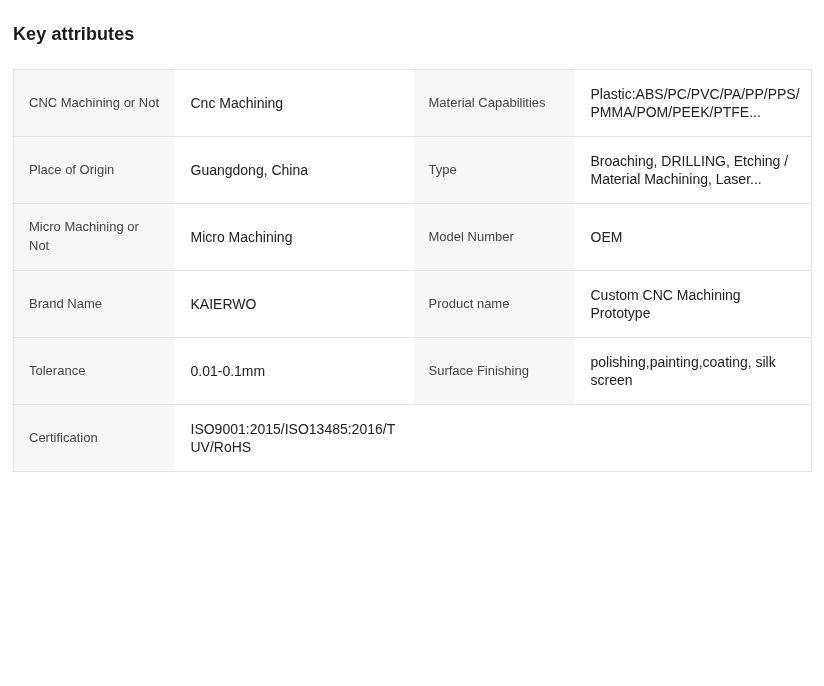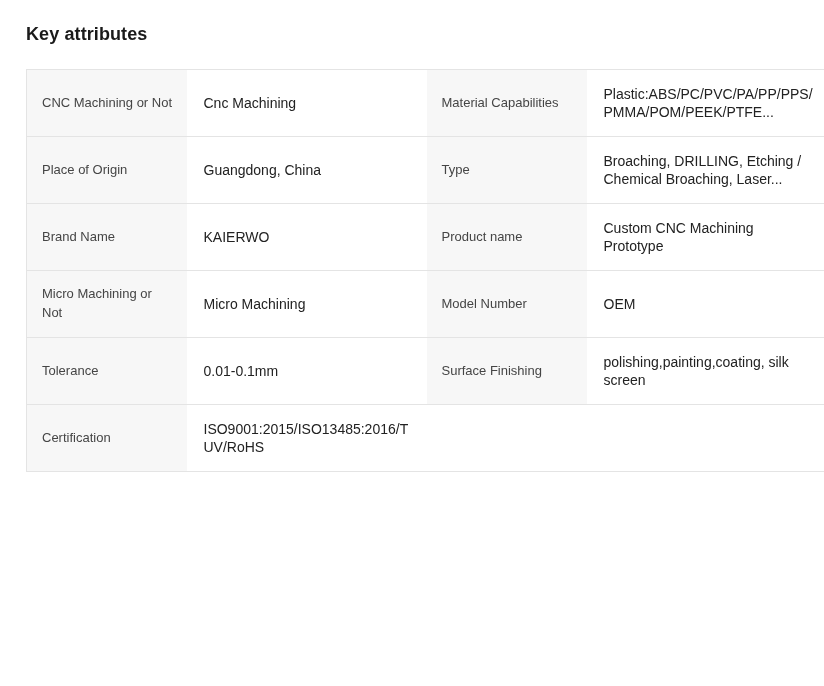--- a/index.html
+++ b/index.html
@@ -4,21 +4,21 @@
 <style>
   * { box-sizing: border-box; margin: 0; padding: 0; }
   html, body {
     width: 824px;
     background: #ffffff;
     font-family: "Liberation Sans", sans-serif;
   }
   .wrapper {
     width: 824px;
     height: 686px;
-    padding: 0 26px;
+    padding: 0 13px;
   }
   .section-title {
     font-size: 18px;
     font-weight: 700;
     color: #1a1a1a;
     padding-top: 24px;
     padding-bottom: 24px;
     letter-spacing: 0.1px;
   }
   table.attr-table {
@@ -80,41 +80,41 @@
             <div class="val-content">Plastic:ABS/PC/PVC/PA/PP/PPS/PMMA/POM/PEEK/PTFE...</div>
           </td>
       </tr>
       <tr>
         <td class="attr-label">Place of Origin</td>
         <td class="attr-value">
             <div class="val-content">Guangdong, China</div>
           </td>
         <td class="attr-label">Type</td>
         <td class="attr-value">
-            <div class="val-content">Broaching, DRILLING, Etching / Chemical Broaching, Laser...</div>
+            <div class="val-content">Broaching, DRILLING, Etching / Material Machining, Laser...</div>
+          </td>
+      </tr>
+      <tr>
+        <td class="attr-label">Micro Machining or Not</td>
+        <td class="attr-value">
+            <div class="val-content">Micro Machining</div>
+          </td>
+        <td class="attr-label">Model Number</td>
+        <td class="attr-value">
+            <div class="val-content">OEM</div>
           </td>
       </tr>
       <tr>
         <td class="attr-label">Brand Name</td>
         <td class="attr-value">
             <div class="val-content">KAIERWO</div>
           </td>
         <td class="attr-label">Product name</td>
         <td class="attr-value">
             <div class="val-content">Custom CNC Machining Prototype</div>
-          </td>
-      </tr>
-      <tr>
-        <td class="attr-label">Micro Machining or Not</td>
-        <td class="attr-value">
-            <div class="val-content">Micro Machining</div>
-          </td>
-        <td class="attr-label">Model Number</td>
-        <td class="attr-value">
-            <div class="val-content">OEM</div>
           </td>
       </tr>
       <tr>
         <td class="attr-label">Tolerance</td>
         <td class="attr-value">
             <div class="val-content">0.01-0.1mm</div>
           </td>
         <td class="attr-label">Surface Finishing</td>
         <td class="attr-value">
             <div class="val-content">polishing,painting,coating, silk screen</div>

